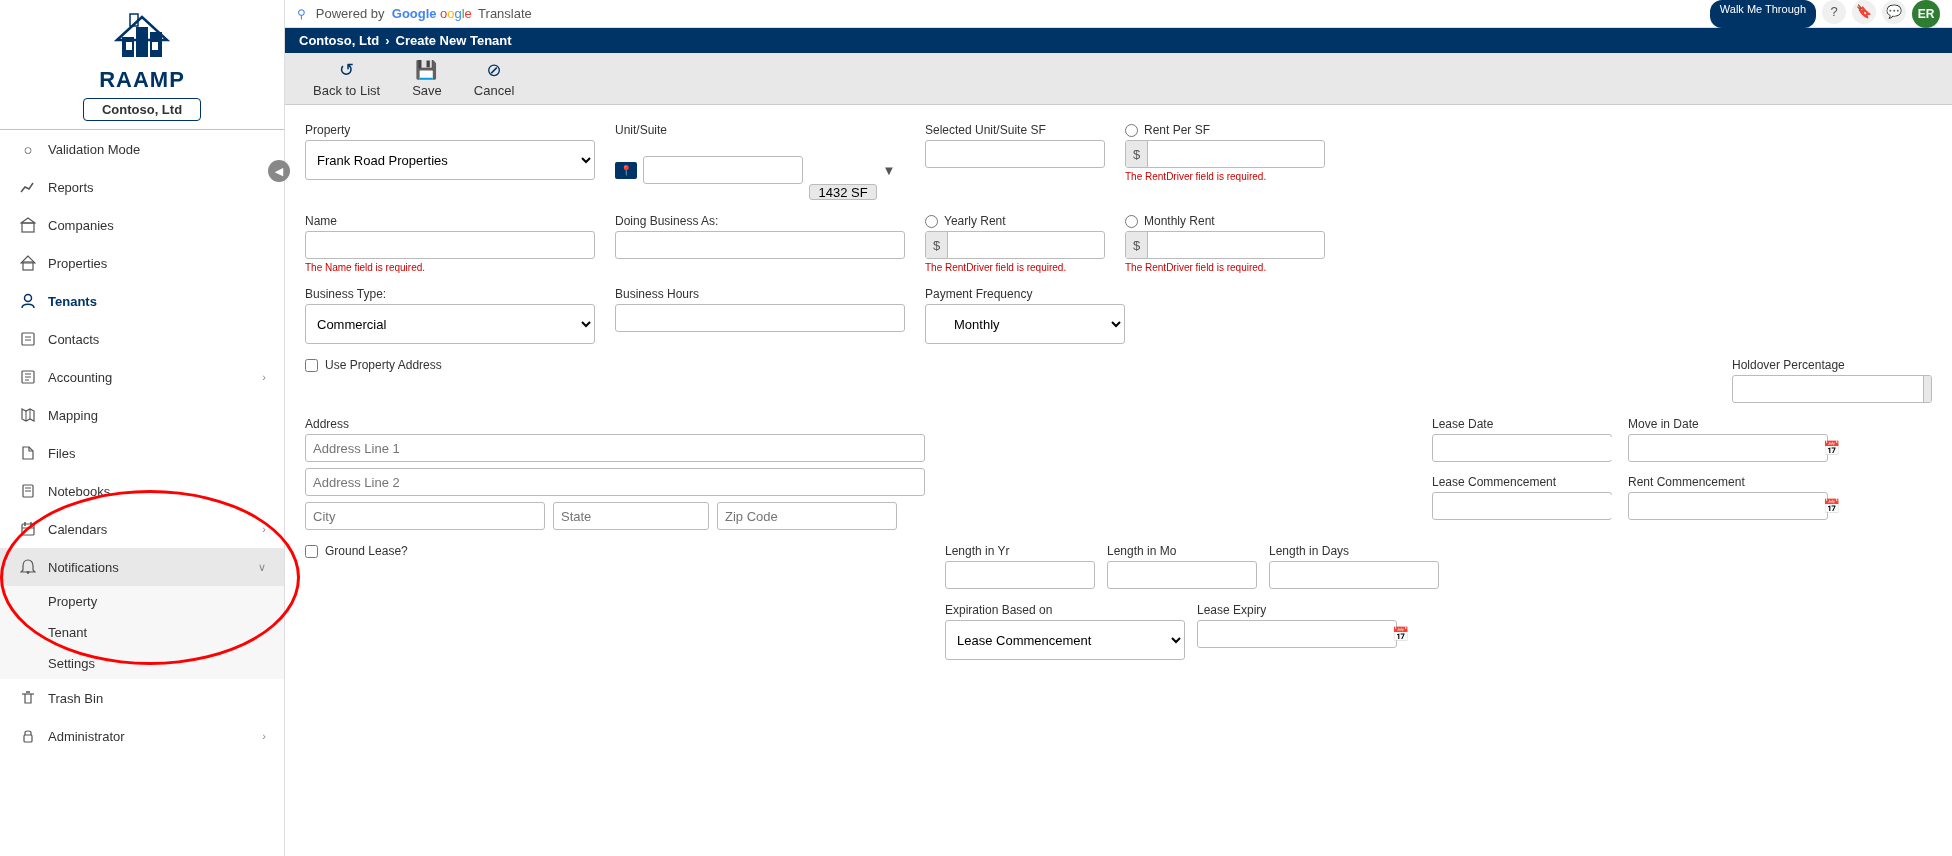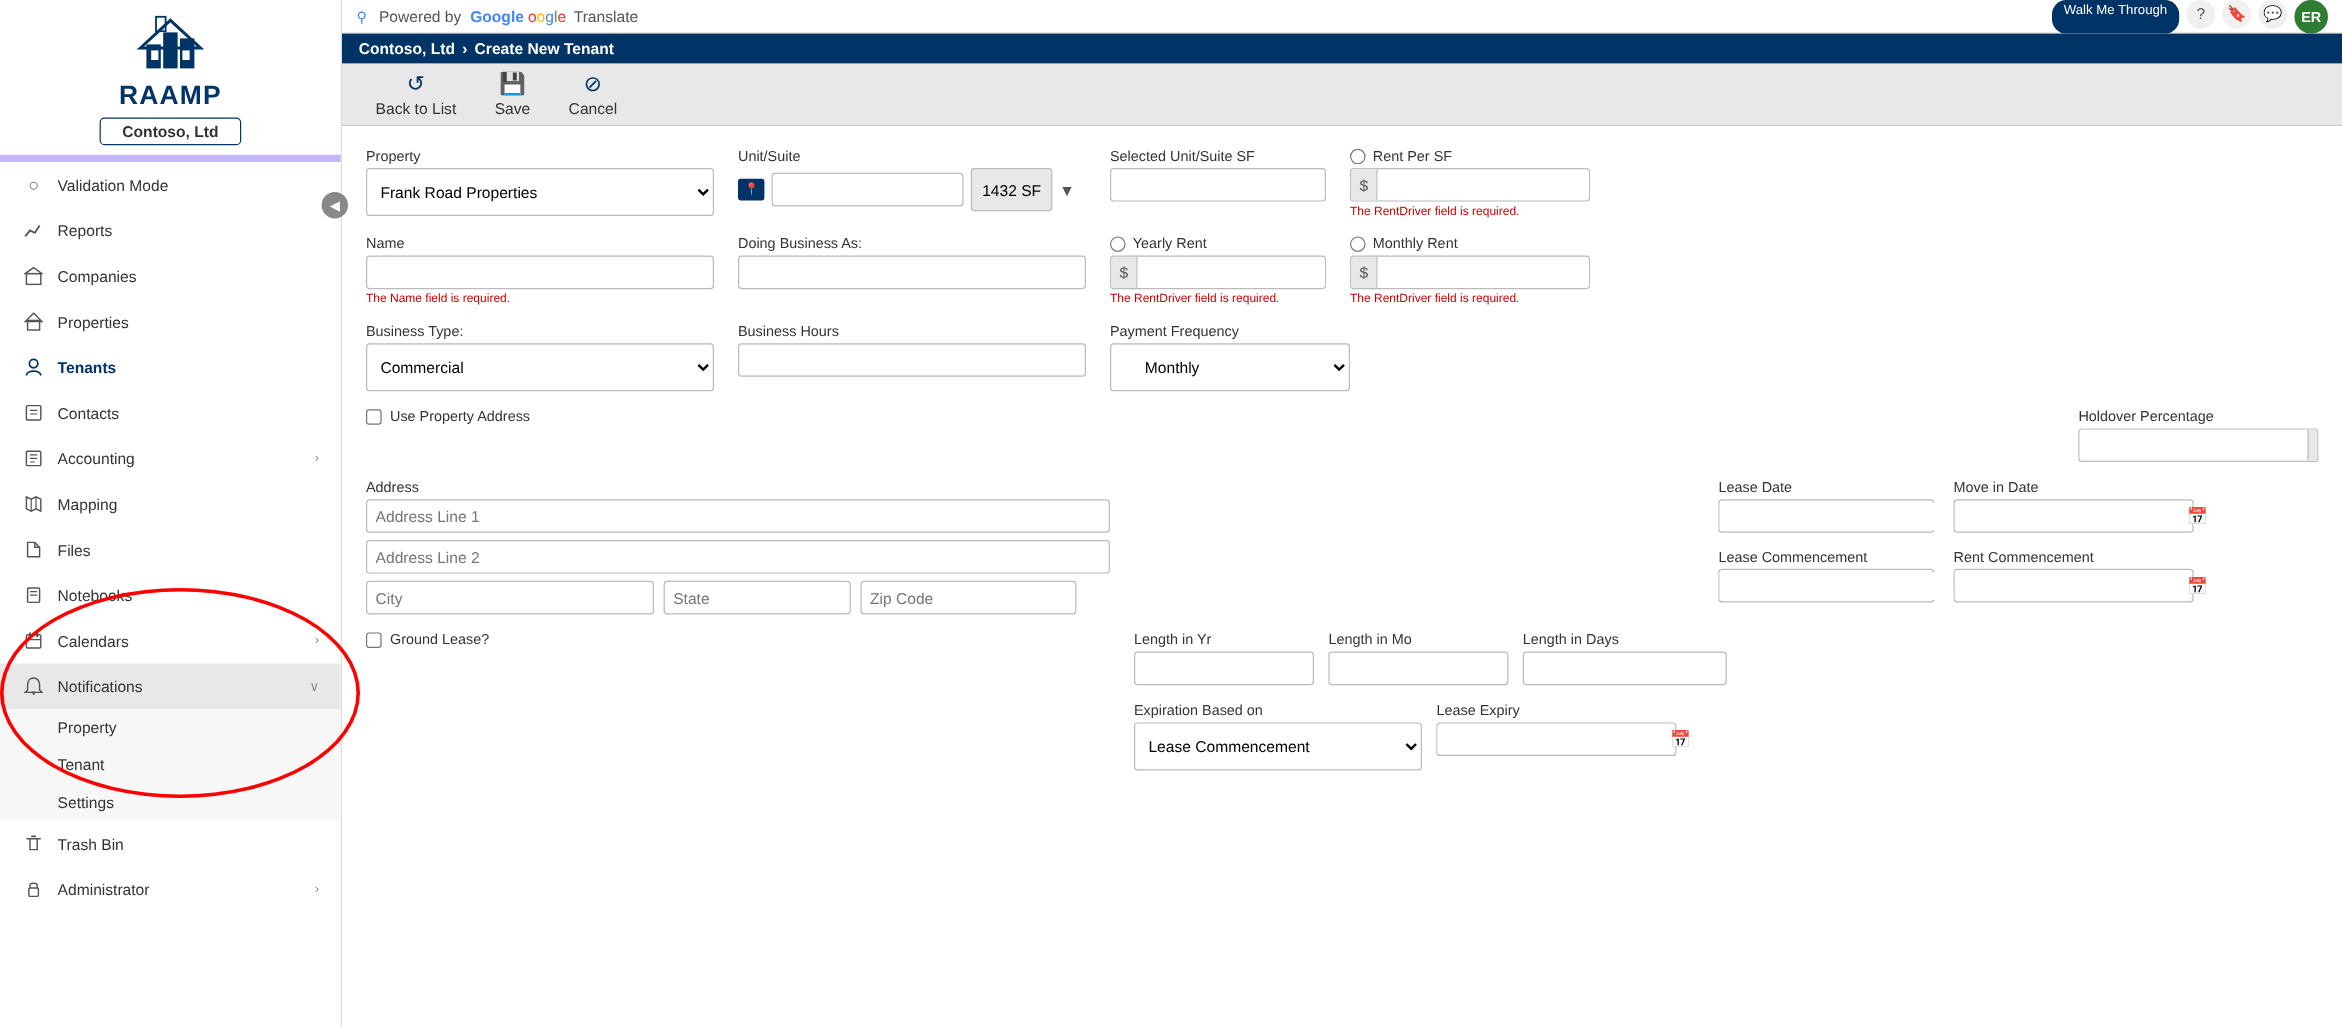--- a/index.html
+++ b/index.html
@@ -14,21 +14,21 @@
       display: flex;
       flex-direction: column;
       height: 100%;
       overflow-y: auto;
     }
     .sidebar-logo {
       display: flex;
       flex-direction: column;
       align-items: center;
       padding: 12px 10px 8px;
-      border-bottom: 6px solid #c4b5fd;
+      border-bottom: 1px solid #c4b5fd;
     }
     .logo-icon {
       width: 60px;
       height: 55px;
     }
     .logo-text {
       font-size: 22px;
       font-weight: bold;
       color: #003366;
       letter-spacing: 1px;
@@ -534,21 +534,21 @@
             <select class="form-select" style="width:290px;">
               <option>Frank Road Properties</option>
             </select>
           </div>
 
           <div class="form-group" style="width:290px;">
             <label class="form-label">Unit/Suite</label>
             <div class="unit-suite-wrapper">
               <span class="unit-icon">📍</span>
               <input type="text" class="form-input" style="width: 160px;" readonly="">
-              <div style="display:flex; align-items:center; background:#e8e8e8; border:1px solid #bbb; border-radius:3px; height:36px; padding:0 8px; font-size:12px;">
+              <div style="display:flex; align-items:center; background:#e8e8e8; border:1px solid #bbb; border-radius:3px; height:16px; padding:0 8px; font-size:12px;margin-top:44px;">
                 <span>1432 SF</span>
               </div>
               <span style="color:#555; cursor:pointer;">▼</span>
             </div>
           </div>
 
           <div class="form-group" style="width:180px;">
             <label class="form-label">Selected Unit/Suite SF</label>
             <input type="text" class="form-input" style="width: 180px;">
           </div>

